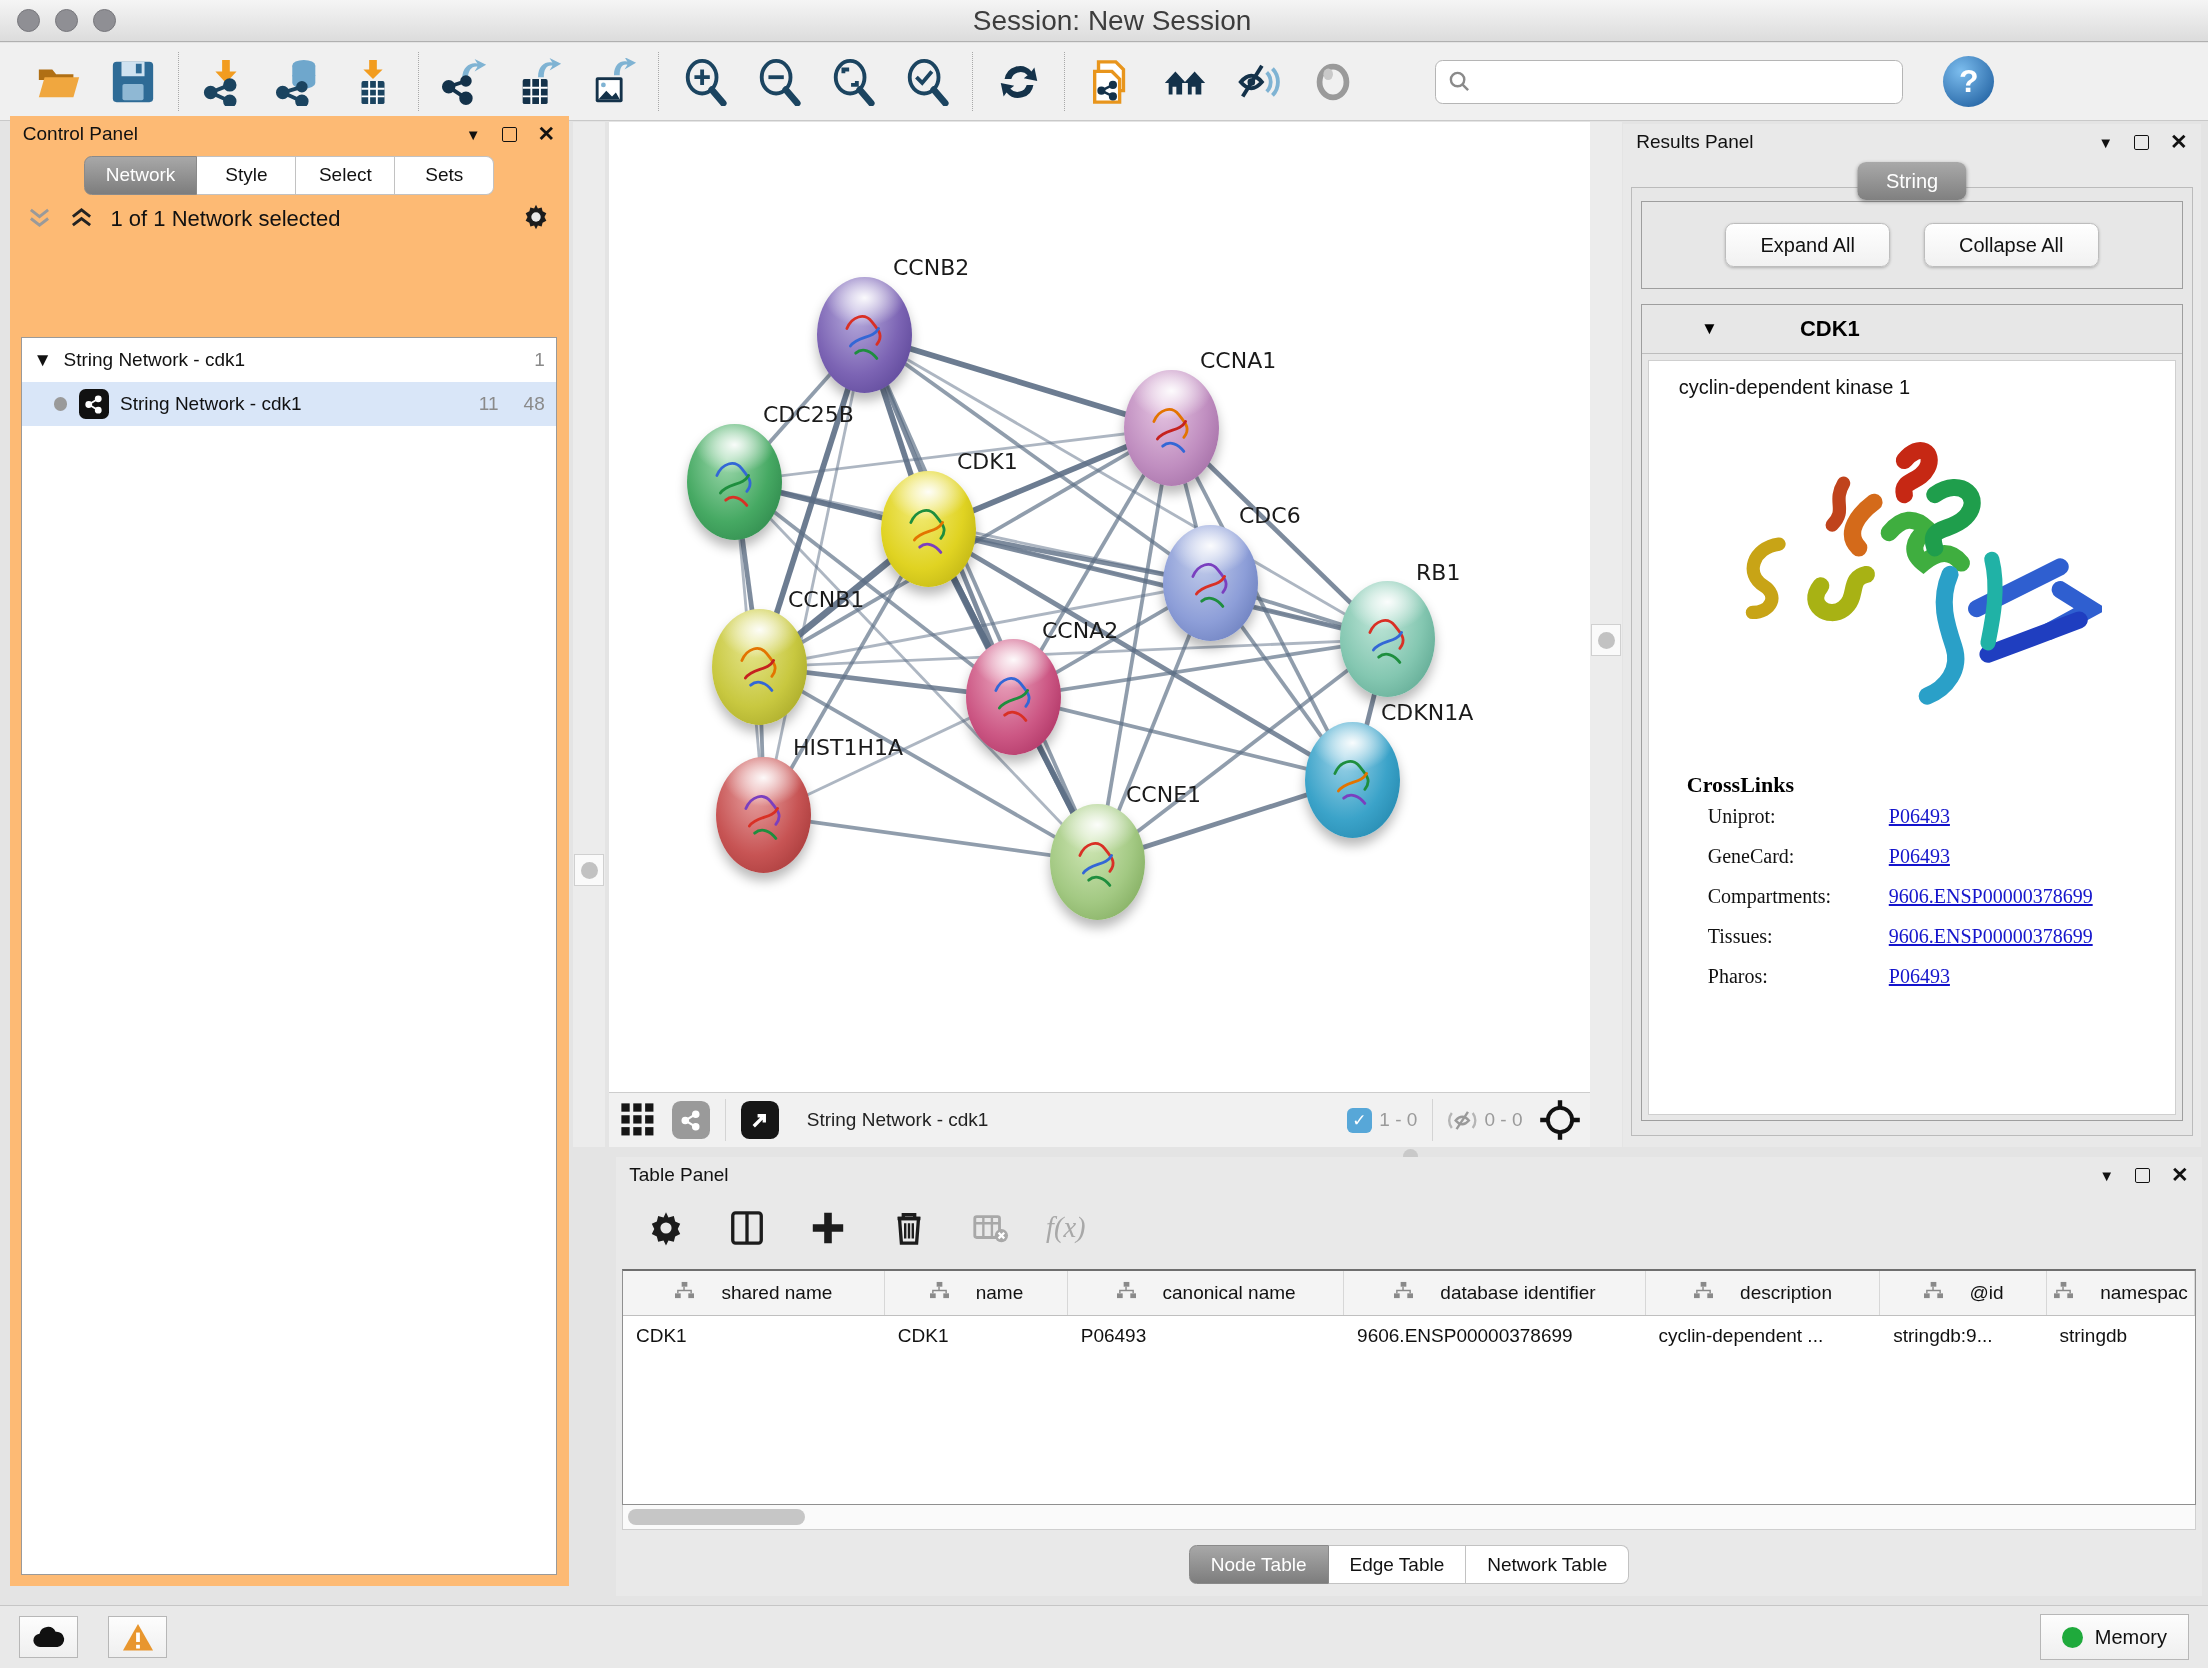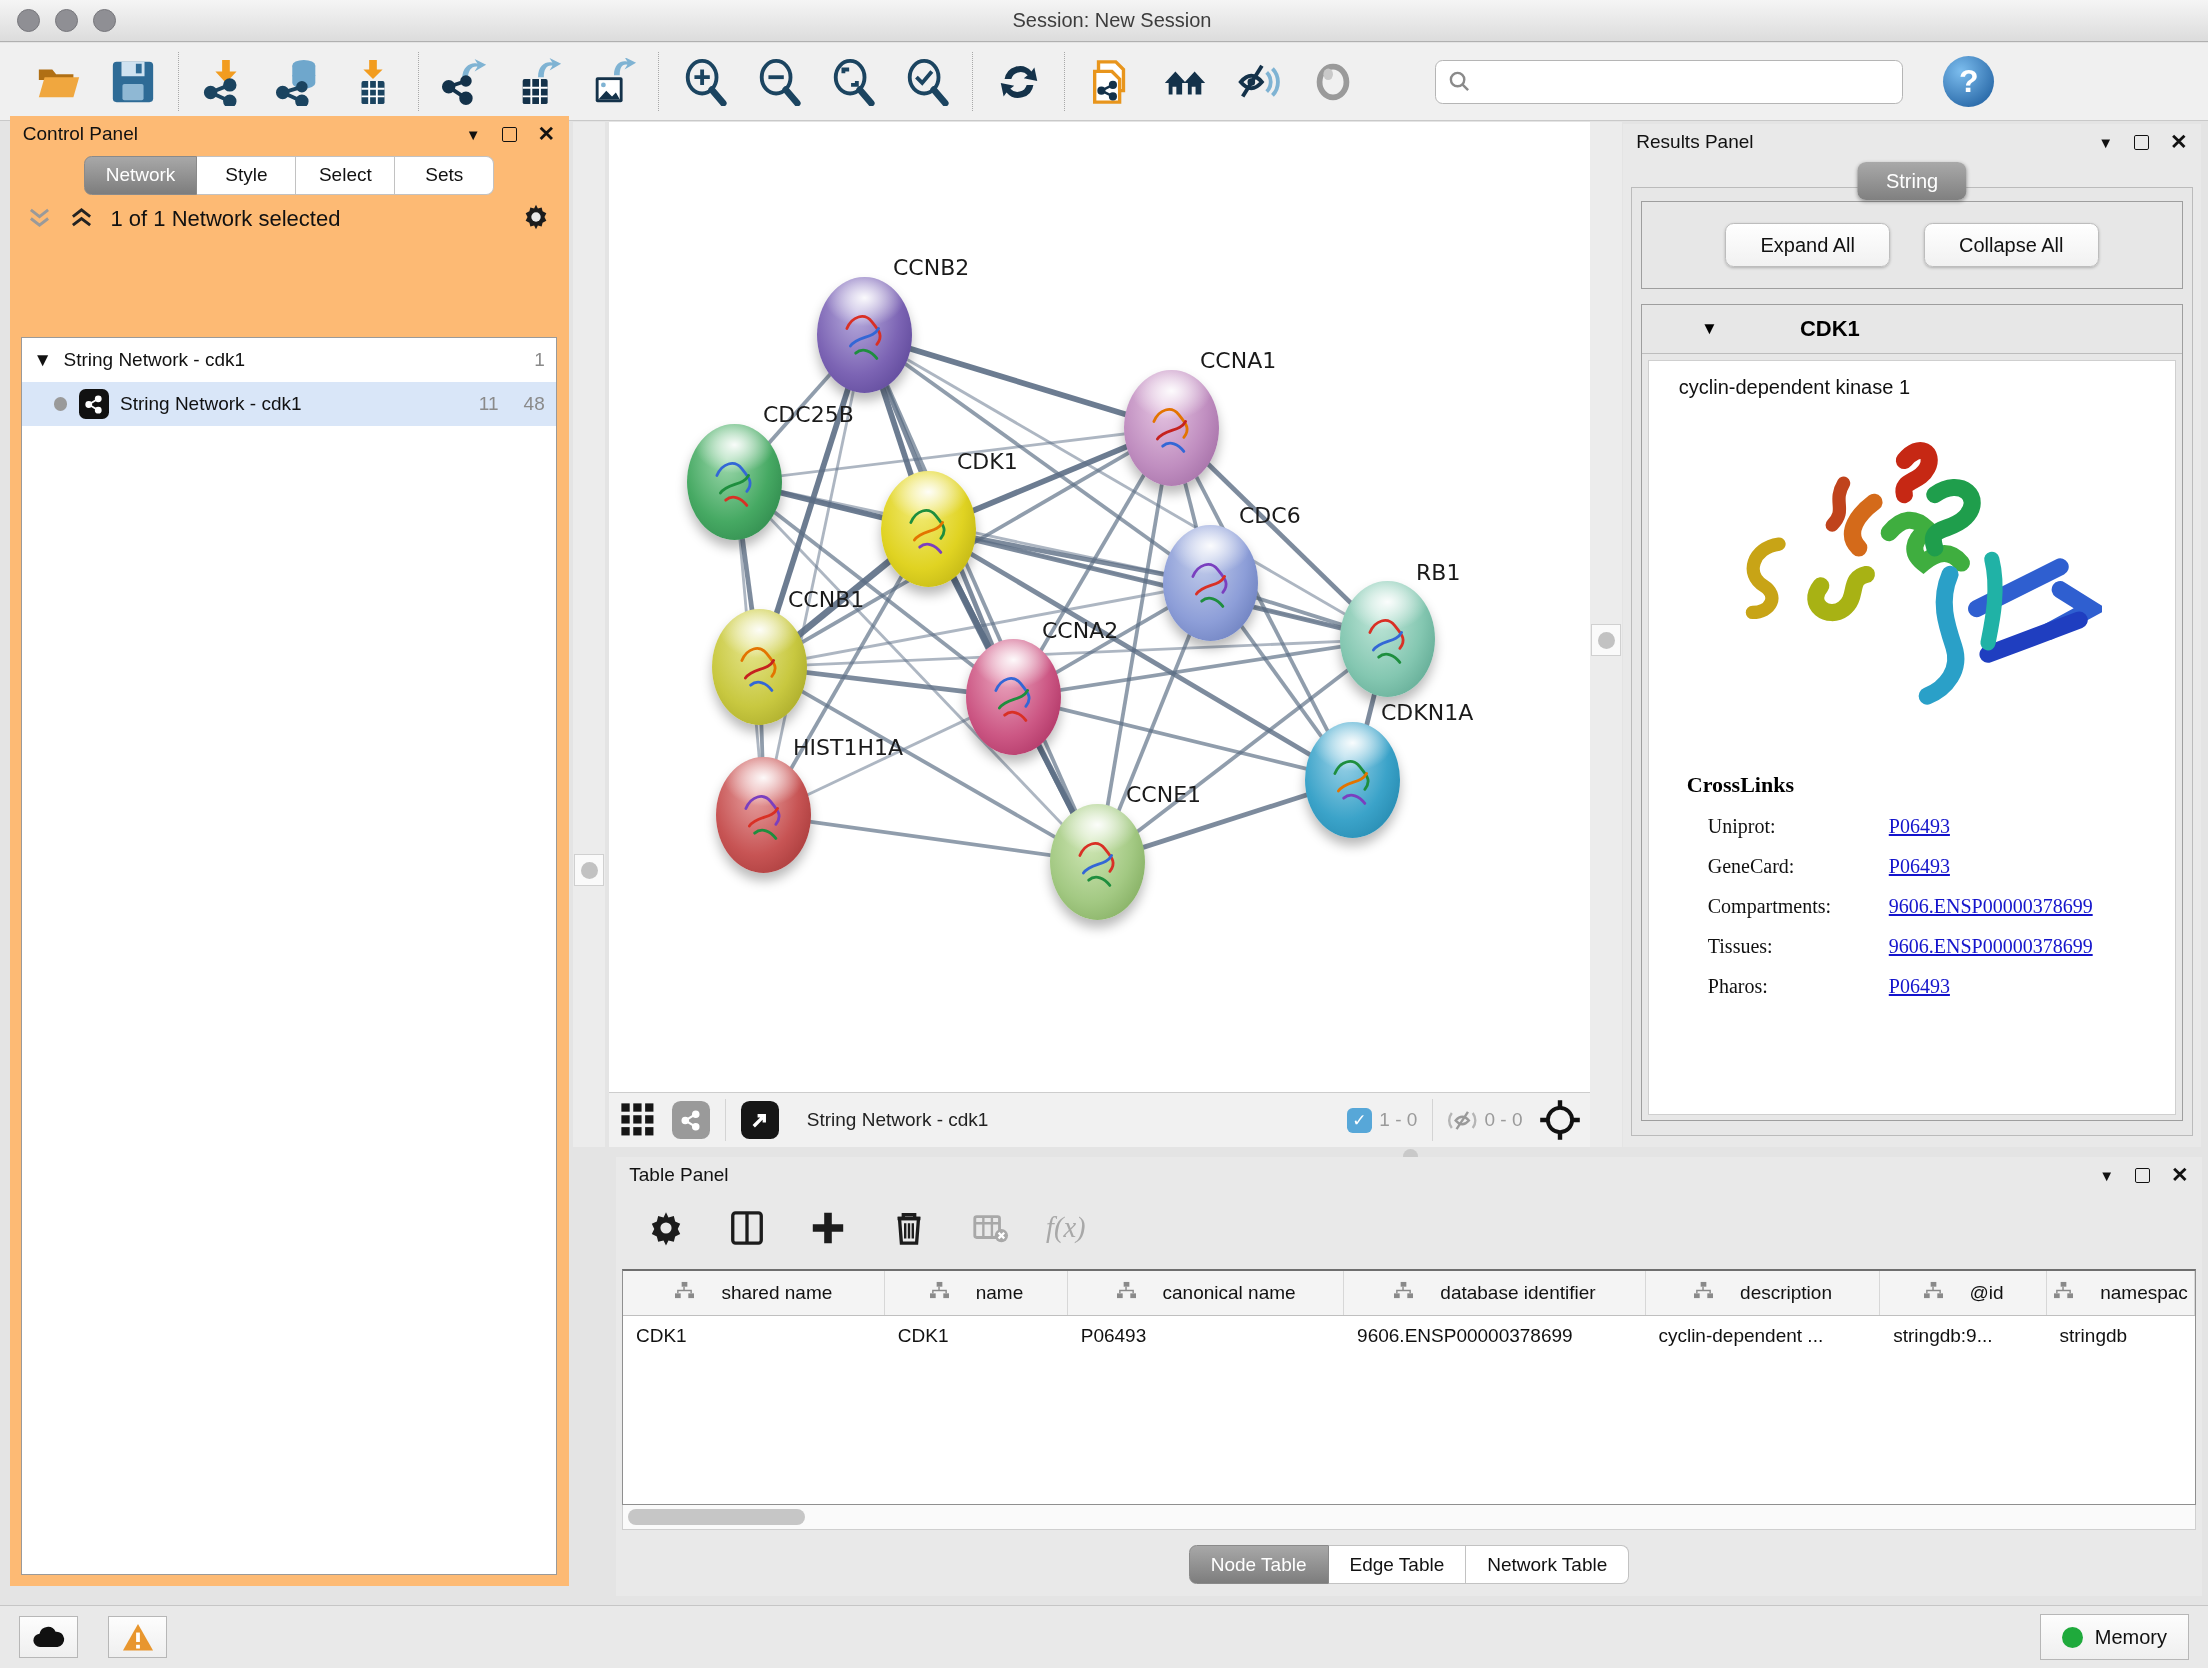--- a/index.html
+++ b/index.html
@@ -7,21 +7,21 @@
   body { font-family:"Liberation Sans", sans-serif; }
   .window { position:relative; width:2208px; height:1668px; background:#e4e4e4; overflow:hidden; }
 
   
   .titlebar { position:absolute; left:0; top:0; width:2208px; height:42px;
     background:linear-gradient(#f5f5f5,#dcdcdc); border-bottom:1px solid #b0b0b0;
     display:flex; align-items:center; }
   .traffic { display:flex; gap:15px; margin-left:17px; }
   .traffic .dot { width:23px; height:23px; border-radius:50%;
     background:#8f8f94; border:1px solid #77777c; }
-  .win-title { position:absolute; left:16px; right:0; text-align:center; font-size:20px; color:#3d3d3d; }
+  .win-title { position:absolute; left:16px; right:0; text-align:center; font-size:28px; color:#3d3d3d; }
 
   
   .toolbar { position:absolute; left:0; top:43px; width:2208px; height:78px; background:#f0f0f0;
     border-bottom:1px solid #c9c9c9; display:flex; align-items:center; padding:0 13.3px; }
   .tbgroup { display:flex; align-items:center; gap:25px; padding:0 21px; }
   .tbsep { width:0; height:59px; border-left:1.9px dotted #a8a8a8; }
   .tbtn { width:49px; height:49px; display:flex; align-items:center; justify-content:center; cursor:pointer; background:none; border:none; }
   .tbtn svg { width:48px; height:48px; }
   .searchbox { margin-left:57px; width:468px; height:44px; background:#fff; border:1px solid #b5b5b5;
     border-radius:7.6px; display:flex; align-items:center; padding:0 11.4px; gap:7.6px; }
@@ -96,21 +96,21 @@
   .rp-btn { background:linear-gradient(#ffffff,#f1f1f1); border:1px solid #bdbdbd; border-radius:8.6px;
     font-size:20px; color:#111; padding:9.5px 34px; box-shadow:0 1px 2.9px rgba(0,0,0,.25); cursor:pointer; }
   .rp-entry { margin:3.8px 9.5px; border:1px solid #9e9e9e; position:absolute; left:0; right:0; top:112px; bottom:9.5px; }
   .rp-entry-head { display:flex; align-items:center; height:49px; border-bottom:1px solid #bdbdbd; }
   .rp-caret { margin-left:59px; font-size:17px; }
   .rp-gene { margin-left:82px; font-size:22px; font-weight:bold; }
   .rp-body { position:absolute; left:5.7px; right:5.7px; top:55px; bottom:5.7px; background:#fff; border:1px solid #cfcfcf; overflow:hidden; }
   .rp-desc { font-size:20px; color:#111; padding:15px 0 0 30px; }
   .rp-protein { display:block; margin:27px auto 0 auto; }
   .crosslinks { font-family:"Liberation Serif", serif; margin:32px 0 0 38px; }
-  .crosslinks h3 { font-size:22px; margin-bottom:17px; }
+  .crosslinks h3 { font-size:22px; margin-bottom:7px; }
   .cl-row { display:flex; font-size:20px; margin:0 0 17px 21px; }
   .cl-label { width:181px; color:#111; }
   .cl-link { color:#1414cc; text-decoration:underline; cursor:pointer; }
 
   
   .table-panel { position:absolute; left:616px; top:1157px; width:1586px; height:439px; background:#e9e9e9; }
   .tp-toolbar { display:flex; align-items:center; gap:32px; height:70px; padding:0 25px; }
   .tp-toolbar .tbtn svg { width:38px; height:38px; }
   .fx { font-family:"Liberation Serif", serif; font-style:italic; font-size:28.5px; color:#a8a8a8; }
   .tp-tablebox { position:absolute; left:5.7px; right:5.7px; top:112px; height:236px; background:#fff; border:1px solid #8f8f8f; border-top:2.9px solid #6e6e6e; }

